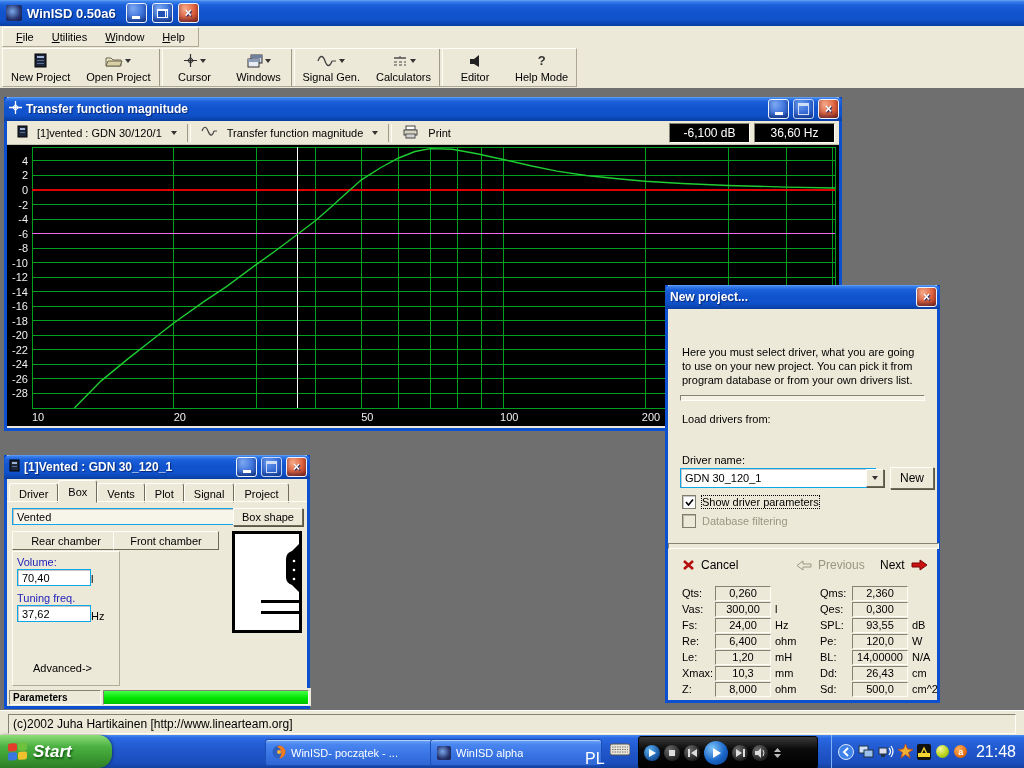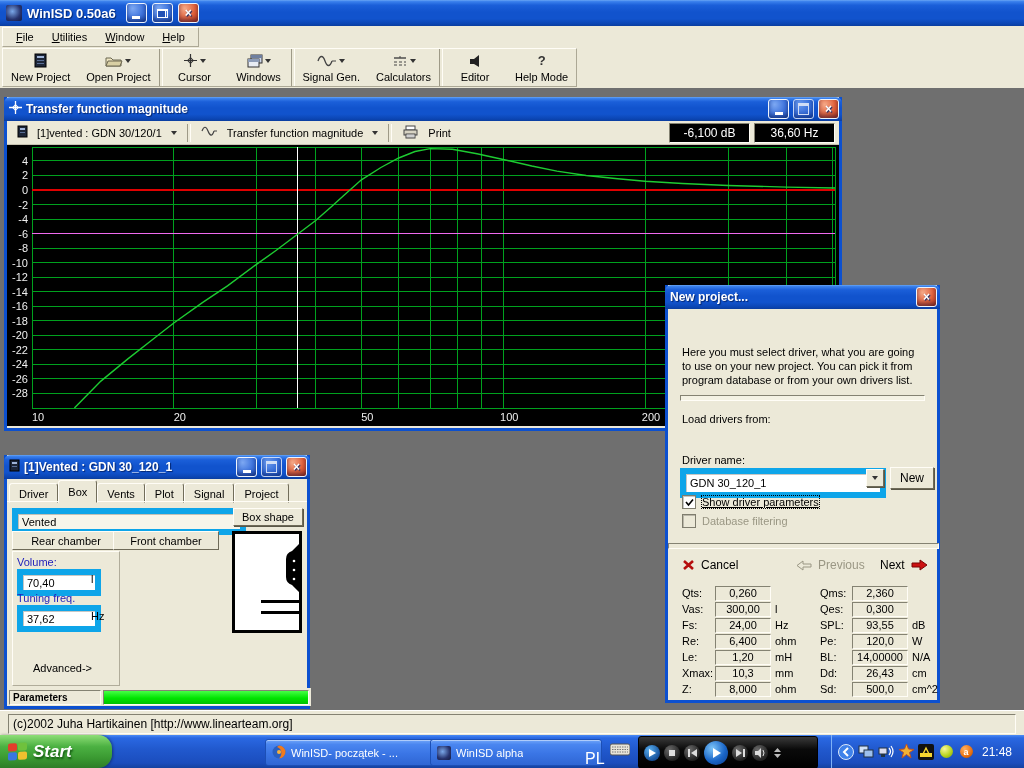--- a/index.html
+++ b/index.html
@@ -22,21 +22,21 @@
   .tbtn.dim{opacity:.8}
   .tbtn.close{background:radial-gradient(circle at 30% 25%,#f5a988 0%,#e0603a 55%,#b93312 100%);}
   .minglyph{width:8px;height:3px;background:#fff;margin-top:8px}
   .maxglyph{width:9px;height:8px;border:1px solid #fff;border-top:3px solid #fff}
   .restglyph{position:relative;width:11px;height:9px}
   .restglyph .r1{position:absolute;right:0;top:0;width:7px;height:6px;border:1px solid #fff;border-top:2px solid #fff}
   .restglyph .r2{position:absolute;left:0;bottom:0;width:7px;height:6px;border:1px solid #fff;border-top:2px solid #fff;background:#2251b5}
   .sunken{border:1px solid;border-color:#848272 #fffdf6 #fffdf6 #848272}
   .btn{background:#ece9d8;border:1px solid;border-color:#fffdf6 #6e6a58 #6e6a58 #fffdf6;
        box-shadow:1px 1px 0 #5a5747;display:flex;align-items:center;justify-content:center;cursor:default}
-  .field{background:#fff;border:6px solid #0ea5e9;box-shadow:inset 1px 1px 0 rgba(70,70,60,.30);
+  .field{background:#fff;border:1px solid #0ea5e9;box-shadow:inset 1px 1px 0 rgba(70,70,60,.30);
          display:flex;align-items:center;padding:0 4px}
   .bluetext{color:#2222bb}
   .sep{width:2px;border-left:1px solid #9e9a87;border-right:1px solid #fffdf6;height:100%}
 
   
   #main-titlebar{left:0;top:0;width:1024px;height:26px;display:flex;align-items:center;gap:5px;padding:0 6px;
     background:linear-gradient(180deg,#6aa6f4 0%,#3a80ec 6%,#1b5fd9 20%,#1153cd 46%,#1153cd 72%,#0b45b2 92%,#0a3d9e 100%);
     color:#fff;font-weight:bold;font-size:13px;text-shadow:1px 1px 1px #03256e;}
   #menubar{left:0;top:26px;width:1024px;height:21px;background:#ece9d8;border-bottom:1px solid #7f1d1d}
   #menu-band{position:absolute;left:2px;top:1px;height:18px;display:flex;align-items:center;
@@ -456,21 +456,21 @@
     <div class="abs btn" style="left:222px;top:158px;width:42px;height:20px;font-size:12px">
       <span>New</span>
     </div>
 
     <div class="abs checkrow" style="left:14px;top:186px">
       <span class="checkbox">
         <svg width="9" height="9">
             <polyline points="1,4 3.5,7 8,1.5" fill="none" stroke="#000" stroke-width="1.6"></polyline>
           </svg>
       </span>
-      <span style="outline:1px dotted #000;text-decoration:underline">Show driver parameters</span>
+      <span style="outline:1px dotted #000;">Show driver parameters</span>
     </div>
     <div class="abs checkrow" style="left:14px;top:205px;color:#9a9784">
       <span class="checkbox disabled"></span>
       <span>Database filtering</span>
     </div>
 
     <div class="abs groove" style="left:0px;top:234px;width:269px;background:#ece9d8"></div>
 
     <div class="abs wizbtn" style="left:14px;top:249px">
       <svg width="13" height="12">
@@ -680,15 +680,15 @@
           <rect x="0" y="7" width="12" height="4" fill="#f6d530"></rect>
           <path d="M3 8 L6 2 L9 8" fill="none" stroke="#f6d530" stroke-width="1.4"></path>
         </svg>
     </span>
     <span class="trayico">
       <span style="width:13px;height:13px;border-radius:50%;background:radial-gradient(circle at 35% 30%,#f8f89a,#b9d41e 55%,#6f9a10)"></span>
     </span>
     <span class="trayico">
       <span style="width:13px;height:13px;border-radius:50%;background:radial-gradient(circle at 35% 30%,#ffb060,#e87010 60%,#a04a00);color:#fff;font-size:9px;font-weight:bold;display:flex;align-items:center;justify-content:center">a</span>
     </span>
-    <span style="margin-left:4px;font-size:12px">21:48</span>
+    <span style="margin-left:4px;font-size:16px">21:48</span>
   </div>
 </div>
 
 </body></html>

